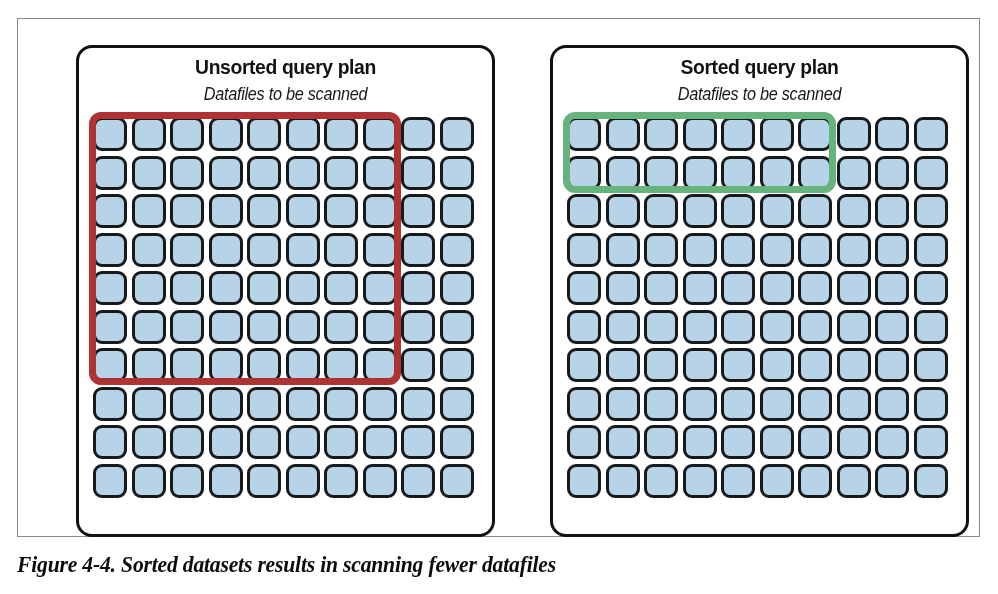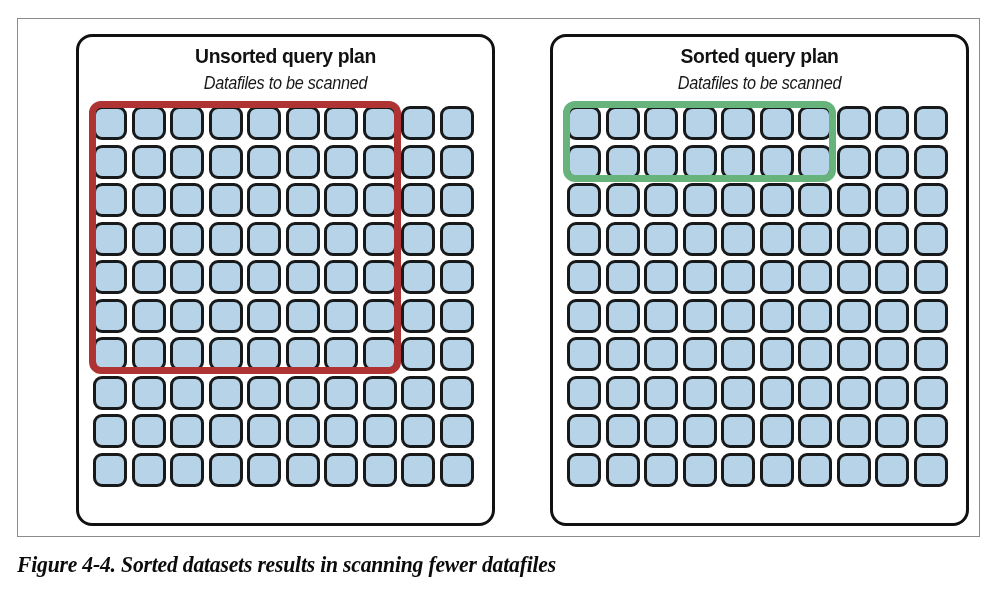--- a/index.html
+++ b/index.html
@@ -24,21 +24,21 @@
     height: 519px;
     box-sizing: border-box;
     border: 1px solid #8b8b8b;
     background: #ffffff;
   }
 
   
   #panels {
     position: absolute;
     left: 0;
-    top: 4px;
+    top: 15px;
     width: 100%;
     height: 100%;
     display: flex;
     justify-content: space-between;
     align-items: flex-start;
     padding: 11px 10px 0 58px;
     box-sizing: border-box;
   }
 
   .panel {

